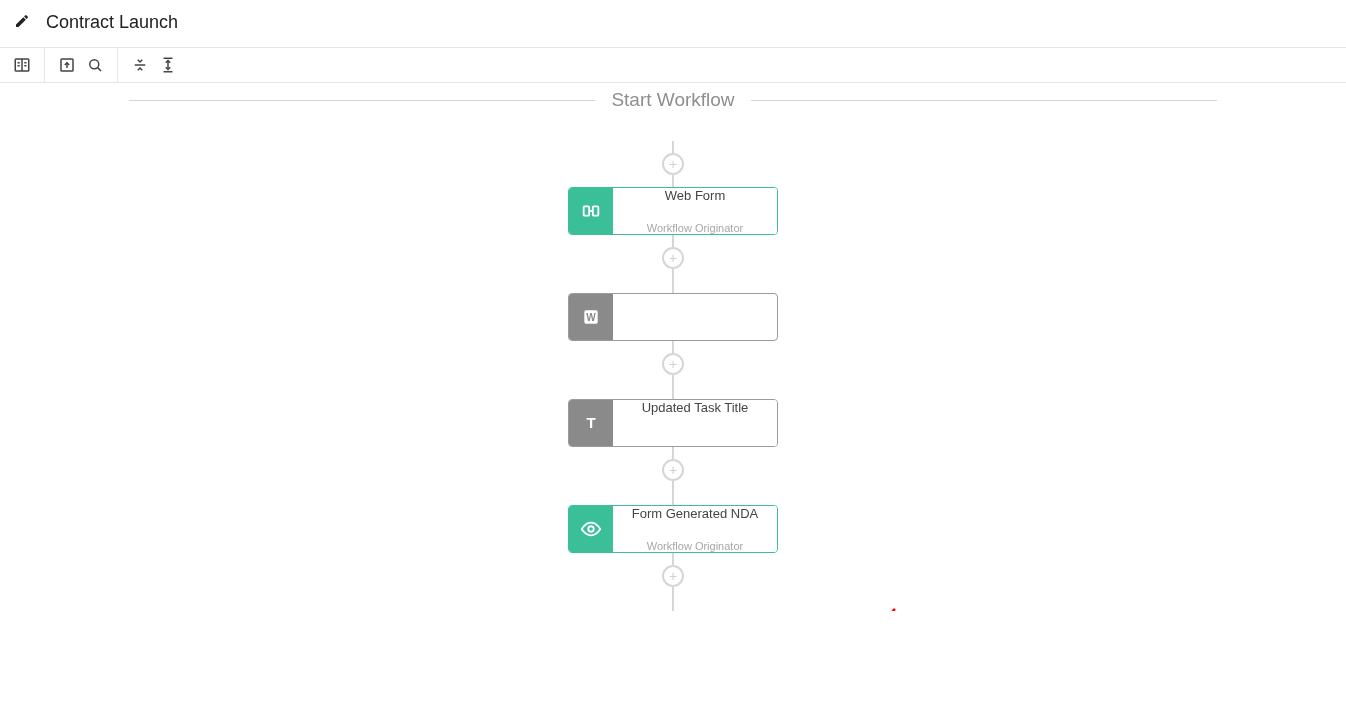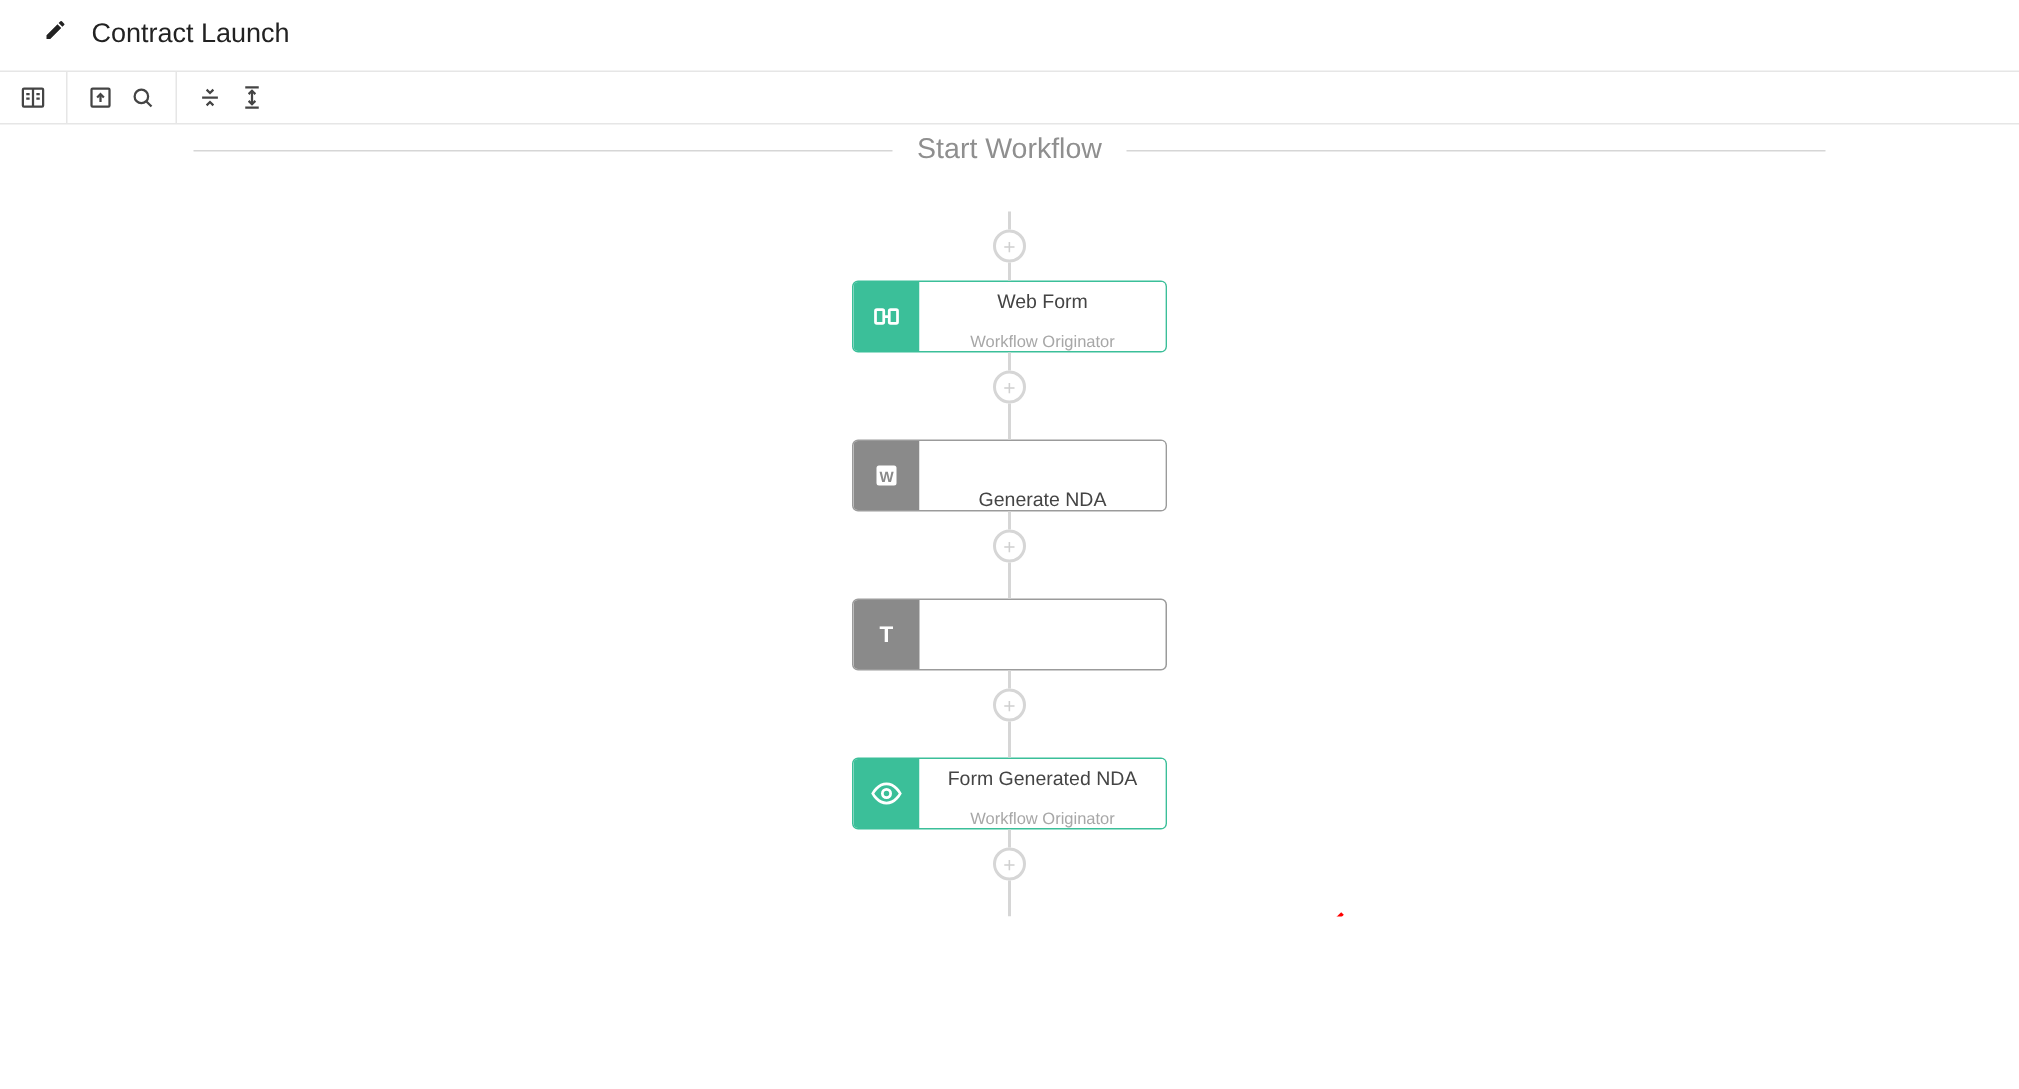--- a/index.html
+++ b/index.html
@@ -1,36 +1,36 @@
 <!DOCTYPE html>
 <html><head>
 <meta charset="utf-8">
 <style>
   * { box-sizing: border-box; margin: 0; padding: 0; }
   body { font-family: -apple-system, BlinkMacSystemFont, "Segoe UI", Arial, sans-serif; background: #fff; color: #333; width: 1346px; }
-  .header { display: flex; align-items: center; padding: 12px 29px 14px; }
+  .header { display: flex; align-items: center; padding: 12px 14px 14px; }
   .header svg { margin-right: 16px; }
   .header-title { font-size: 18px; color: #222; font-weight: 400; }
   .toolbar { border-top: 1px solid #e6e6e6; border-bottom: 1px solid #e6e6e6; display: flex; align-items: center; height: 36px; }
   .toolbar-group { display: flex; align-items: center; height: 100%; border-right: 1px solid #e6e6e6; padding: 0 8px; }
   .toolbar-group:last-child { border-right: none; }
   .toolbar-btn { width: 28px; height: 28px; display: flex; align-items: center; justify-content: center; cursor: pointer; color: #444; }
   .canvas { position: relative; padding-top: 0; }
   .section-title-row { position: relative; display: flex; align-items: center; justify-content: center; margin: 6px auto 0; width: 1088px; }
   .section-title-row::before, .section-title-row::after { content: ""; flex: 1; height: 1px; background: #d6d6d6; }
   .section-title { font-size: 19px; color: #8f8f8f; padding: 0 16px; }
   .flow { display: flex; flex-direction: column; align-items: center; margin-top: 30px; position: relative; }
   .connector { position: relative; display:flex; flex-direction:column; align-items:center; }
   .line { width: 2px; background: #d6d6d6; }
   .line.short { height: 12px; }
   .line.mid { height: 24px; }
   .plus-btn { width: 22px; height: 22px; border: 2px solid #d6d6d6; border-radius: 50%; background: #fff; display:flex; align-items:center; justify-content:center; color:#d0d0d0; font-size:14px; line-height:1; cursor:pointer; }
   .node { width: 210px; height: 48px; border-radius: 4px; display: flex; overflow: hidden; cursor: pointer; }
   .node .icon-slot { width: 44px; display:flex; align-items:center; justify-content:center; color:#fff; }
-  .node .body { flex:1; display:flex; flex-direction:column; align-items:center; justify-content:flex-end; background:#fff; padding: 0 6px; text-align:center; }
+  .node .body { flex:1; display:flex; flex-direction:column; align-items:center; justify-content:space-between; background:#fff; padding: 0 6px; text-align:center; }
   .node .title { font-size: 13px; color: #444; }
   .node .subtitle { font-size: 11px; color: #a7a7a7; margin-top: 14px; }
   .node.green { border: 1px solid #3bbf99; }
   .node.green .icon-slot { background: #3bbf99; }
   .node.gray { border: 1px solid #9b9b9b; }
   .node.gray .icon-slot { background: #8a8a8a; }
   .arrow-annotation { position: absolute; left: 815px; top: 515px; pointer-events: none; }
 </style>
 </head>
 <body>
@@ -125,36 +125,36 @@
       <div class="line mid"></div>
     </div>
 
     <div class="node gray">
       <div class="icon-slot">
         <svg width="20" height="20" viewBox="0 0 24 24">
             <rect x="4" y="4" width="16" height="16" rx="2" fill="#fff"></rect>
             <text x="12" y="17" text-anchor="middle" font-size="12" font-family="Arial" fill="#8a8a8a" font-weight="bold">W</text>
           </svg>
       </div>
-      <div class="body">
-        <div class="title">Generate NDA</div>
-      </div>
     </div>
 
     <div class="connector">
       <div class="line short"></div>
       <div class="plus-btn">+</div>
       <div class="line mid"></div>
     </div>
 
     <div class="node gray">
       <div class="icon-slot">
         <svg width="20" height="20" viewBox="0 0 24 24" fill="#fff">
             <text x="12" y="18" text-anchor="middle" font-size="18" font-family="Arial" font-weight="bold">T</text>
           </svg>
+      </div>
+      <div class="body">
+        <div class="title">Updated Task Title</div>
       </div>
     </div>
 
     <div class="connector">
       <div class="line short"></div>
       <div class="plus-btn">+</div>
       <div class="line mid"></div>
     </div>
 
     <div class="node green">

